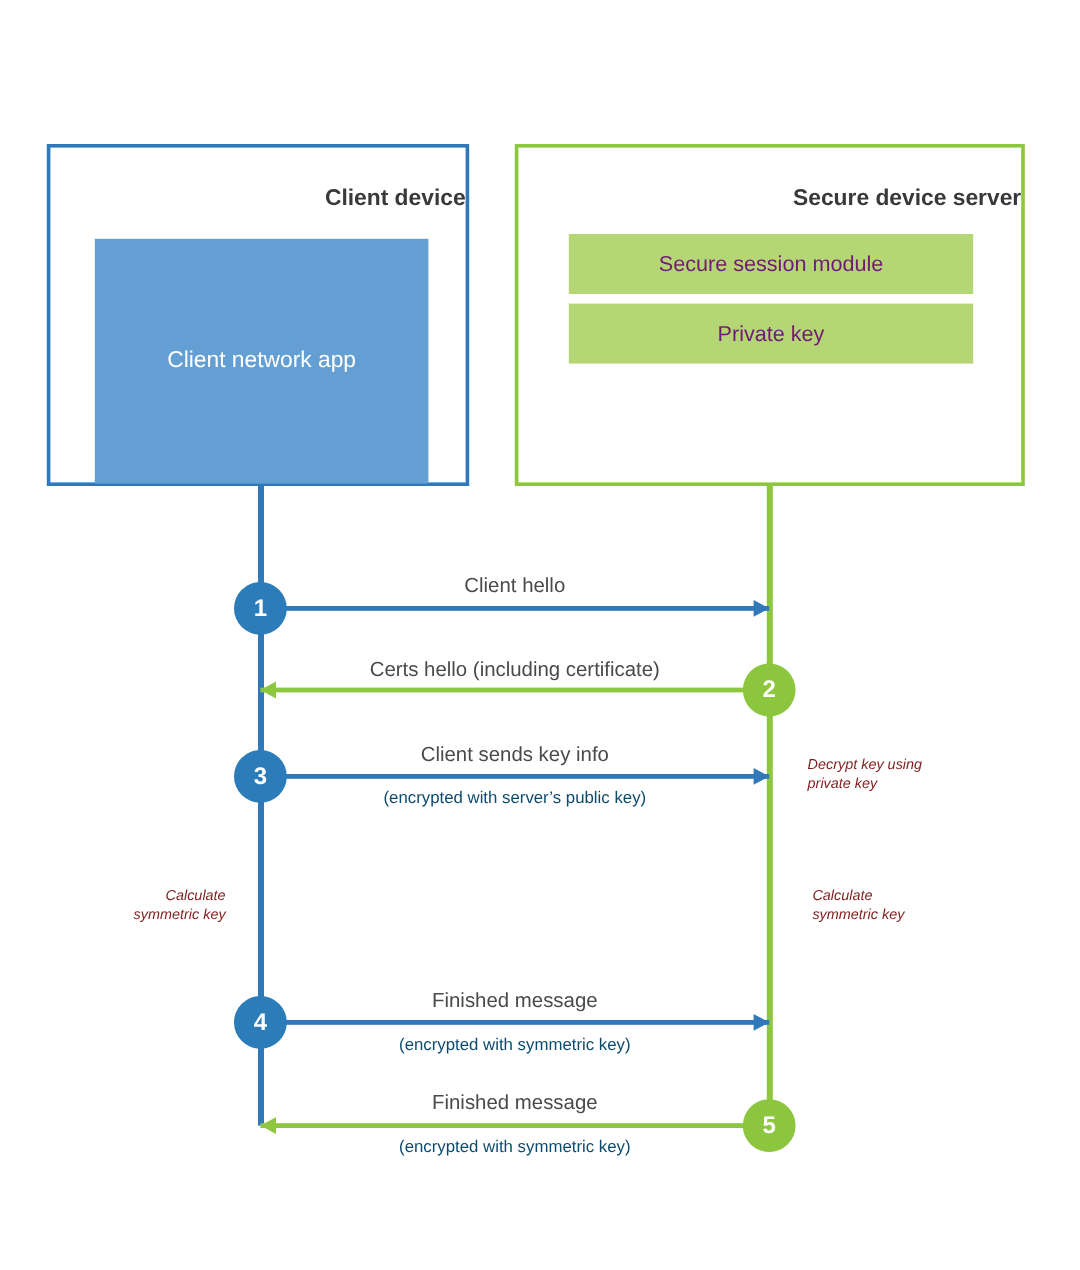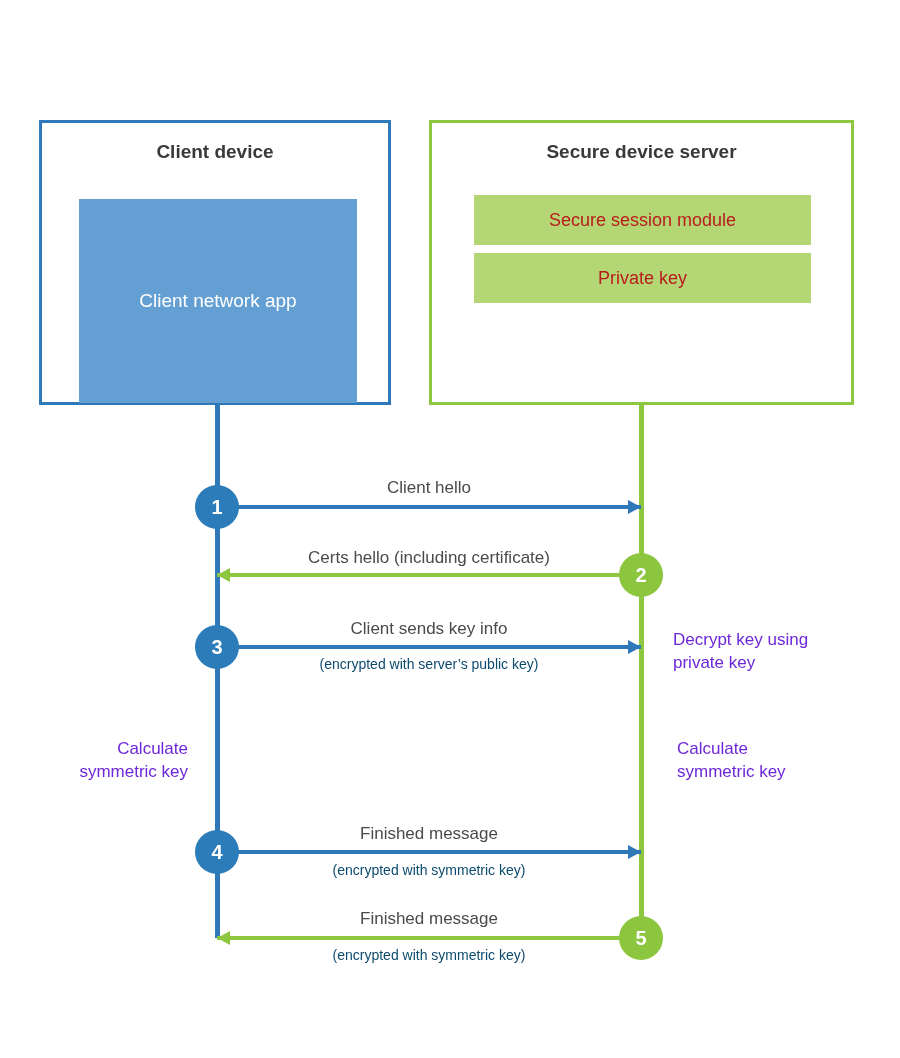--- a/index.html
+++ b/index.html
@@ -48,25 +48,25 @@
     border: 3px solid #2f79ba;
   }
   .entity-box.server {
     left: 429px;
     top: 120px;
     width: 425px;
     height: 285px;
     border: 3px solid #8dc63f;
   }
   .entity-title {
-    text-align: center;
+    text-align: right;
     font-size: 19px;
     font-weight: bold;
     color: #39393b;
-    margin-top: 18px;
+    margin-top: 32px;
   }
 
   .client-app-box {
     position: absolute;
     left: 37px;
     top: 76px;
     width: 278px;
     height: 204px;
     background: #649fd3;
     color: #ffffff;
@@ -81,21 +81,21 @@
   }
 
   .server-modules {
     position: absolute;
     left: 42px;
     top: 72px;
     width: 337px;
   }
   .server-module {
     background: #b5d675;
-    color: #b91c1c;
+    color: #701a75;
     font-size: 18px;
     height: 50px;
     display: flex;
     align-items: center;
     justify-content: center;
     margin-bottom: 8px;
     text-align: center;
   }
 
   
@@ -172,23 +172,24 @@
     position: absolute;
     font-size: 14px;
     color: #0c4a6e;
     text-align: center;
     white-space: nowrap;
   }
 
   
   .annotation {
     position: absolute;
-    font-size: 17px;
-    color: #6d28d9;
+    font-size: 12px;
+    color: #7f1d1d;
     line-height: 1.35;
+    font-style: italic;
   }
   .annotation.right-side { text-align: left; }
   .annotation.left-side  { text-align: right; }
 </style>
 </head>
 <body>
 
 <div id="diagram">
 
 

